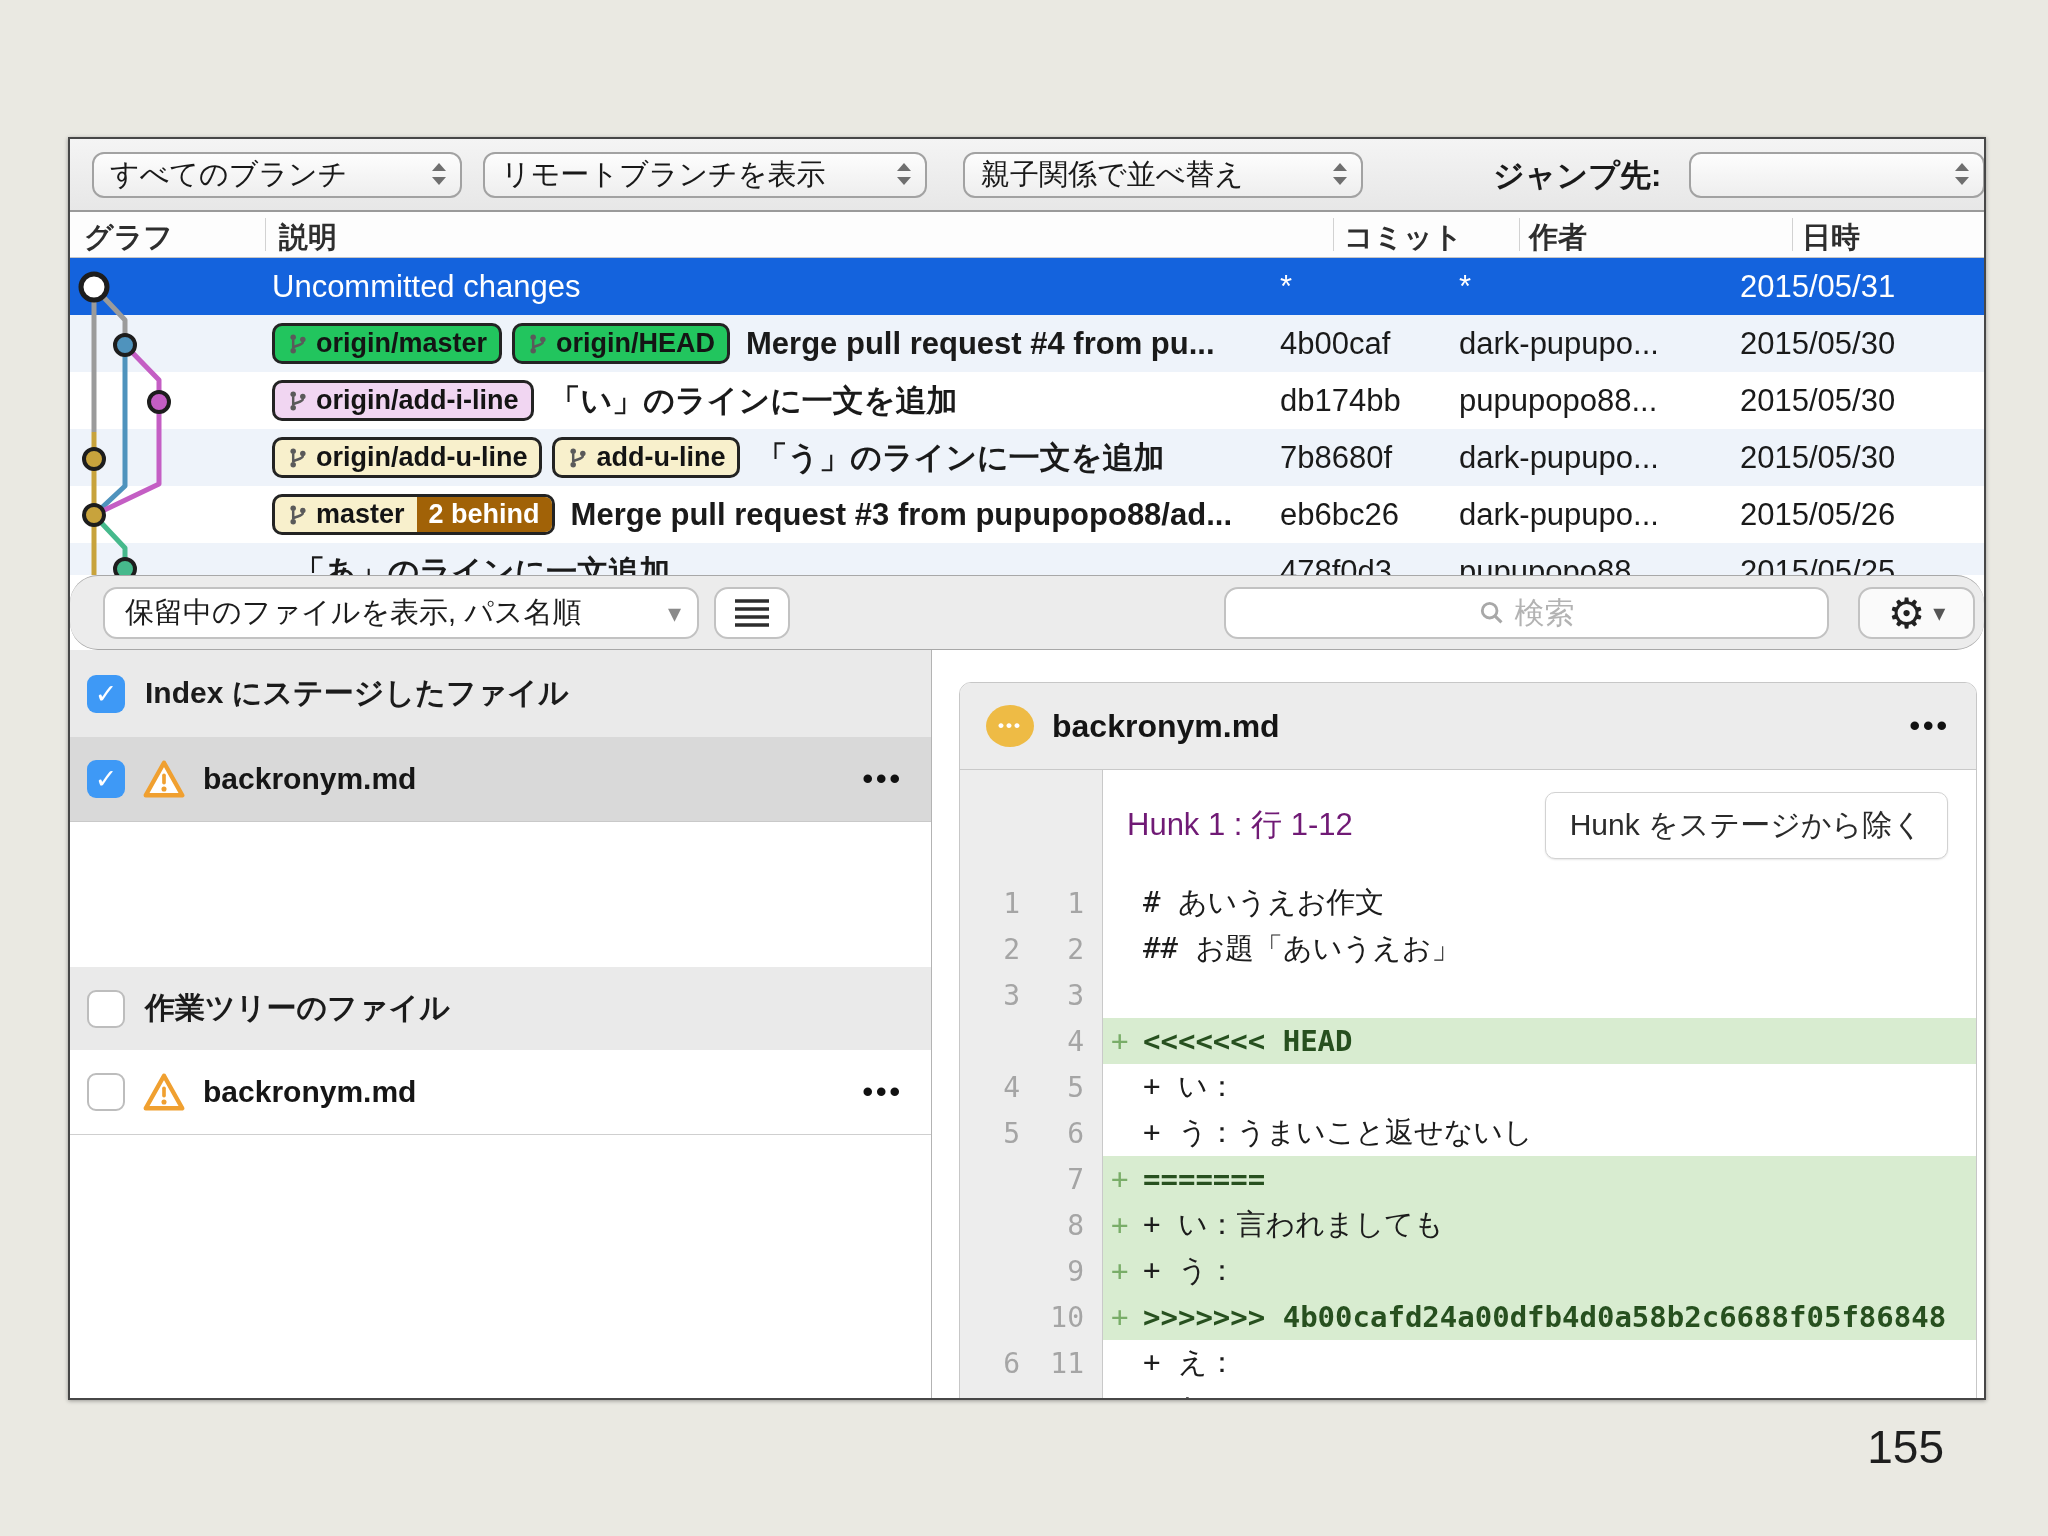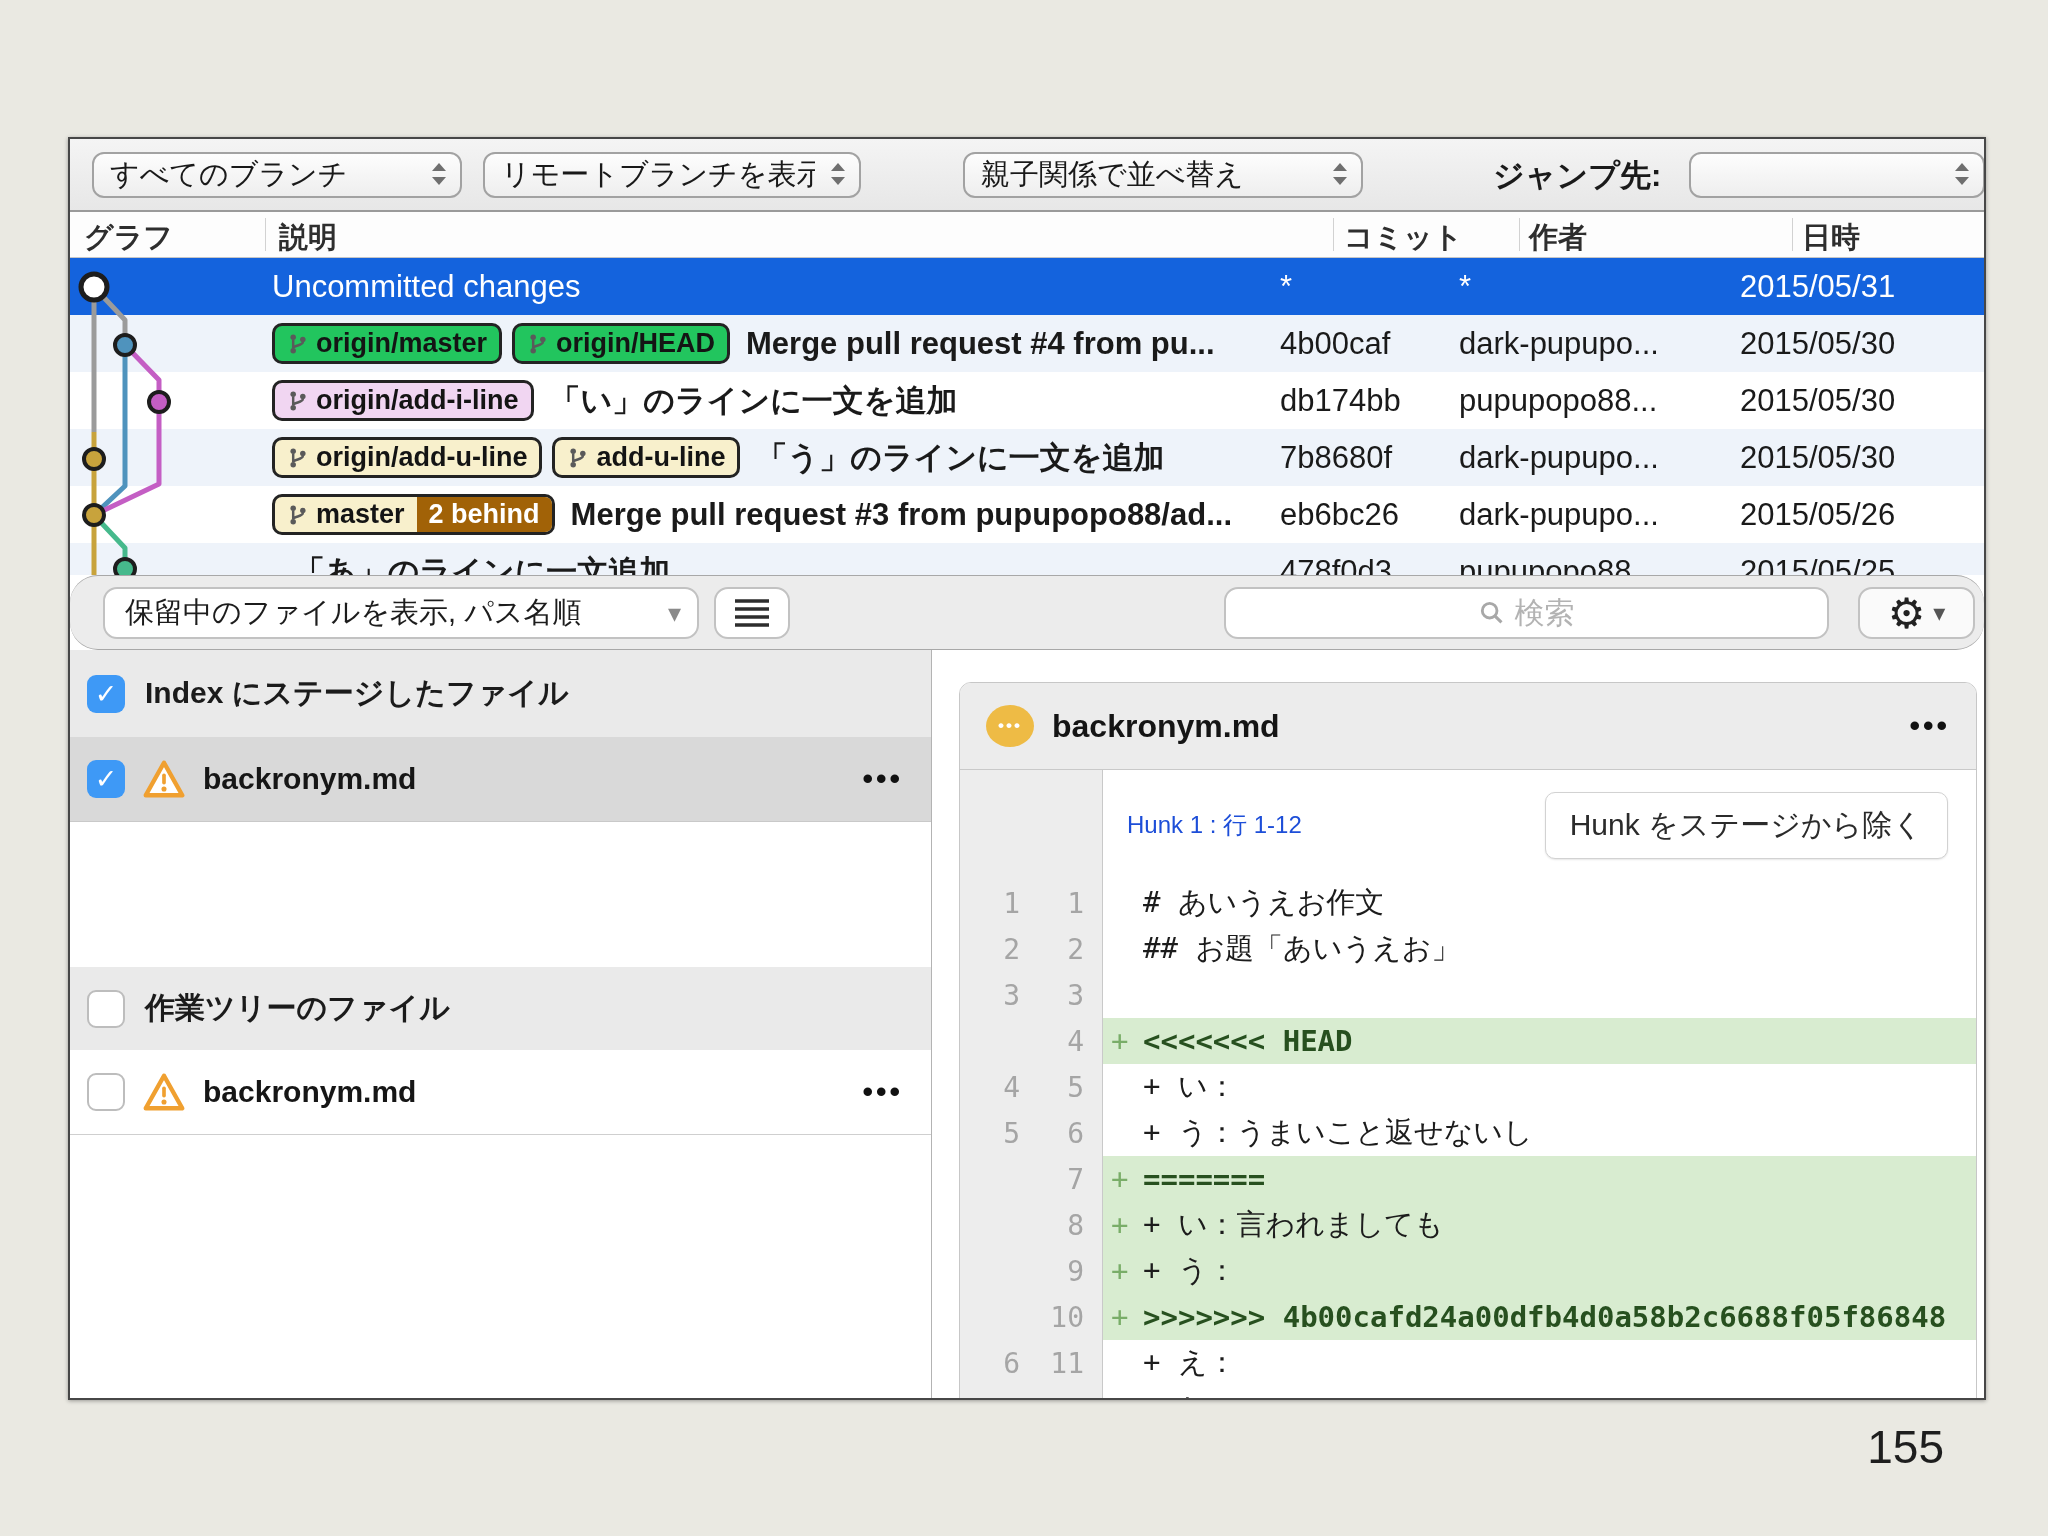--- a/index.html
+++ b/index.html
@@ -86,21 +86,21 @@
   .card-h{position:relative;height:87px;background:#ececec;border-bottom:1px solid #c9c9c9;
           display:flex;align-items:center;padding:0 26px;box-sizing:border-box;}
   .ficon{width:48px;height:42px;border-radius:50%;background:#eebb45;flex:none;
          display:flex;align-items:center;justify-content:center;color:#fff;font-size:17px;font-weight:700;letter-spacing:2px;}
   .card-h .cname{margin-left:18px;font-size:32px;font-weight:700;color:#151515;}
   .card-h .dots2{margin-left:auto;font-size:30px;font-weight:700;letter-spacing:3px;color:#111;}
   .card-b{position:relative;height:643px;}
   .gutterbg{position:absolute;left:0;top:0;bottom:0;width:142px;background:#ededed;border-right:1px solid #c9c9c9;}
   .hunkrow{position:relative;height:110px;display:flex;align-items:center;}
   .hunkrow .sp{flex:none;width:143px;}
-  .htitle{margin-left:24px;font-size:24px;color:#1d4ed8;}
+  .htitle{margin-left:24px;font-size:31px;color:#701a75;}
   .hbtn{margin-left:auto;margin-right:28px;background:#fff;border:1px solid #d2d2d2;border-radius:10px;
         box-shadow:0 1px 2px rgba(0,0,0,.10);padding:12px 24px;font-size:30px;color:#2b2b2b;}
   .dline{position:relative;display:flex;height:46px;align-items:center;font-family:"DejaVu Sans Mono","Liberation Mono",monospace;}
   .gut{flex:none;width:143px;display:flex;font-size:28px;color:#a5a5a5;}
   .gut .on{width:60px;text-align:right;}
   .gut .nn{width:64px;text-align:right;}
   .rest{flex:1;display:flex;align-items:center;height:100%;}
   .dline.add .rest{background:#d8ecd0;}
   .mk{flex:none;width:40px;padding-left:8px;box-sizing:border-box;color:#79ad68;font-size:29px;}
   .code{font-size:29px;color:#1c1c1c;white-space:pre;}
@@ -134,21 +134,21 @@
 
     <div class="tb-top">
       <div class="popup" style="left:22px;width:370px;">
         <span class="ptext">すべてのブランチ</span>
         <span class="updown">
             <svg width="18" height="24" viewBox="0 0 18 24">
               <use href="#udchev"></use>
             </svg>
           </span>
       </div>
-      <div class="popup" style="left:413px;width:378px;">
+      <div class="popup" style="left:413px;width:444px;">
         <span class="ptext">リモートブランチを表示</span>
         <span class="updown">
             <svg width="18" height="24" viewBox="0 0 18 24">
               <use href="#udchev"></use>
             </svg>
           </span>
       </div>
       <div class="popup" style="left:893px;width:400px;">
         <span class="ptext">親子関係で並べ替え</span>
         <span class="updown">

